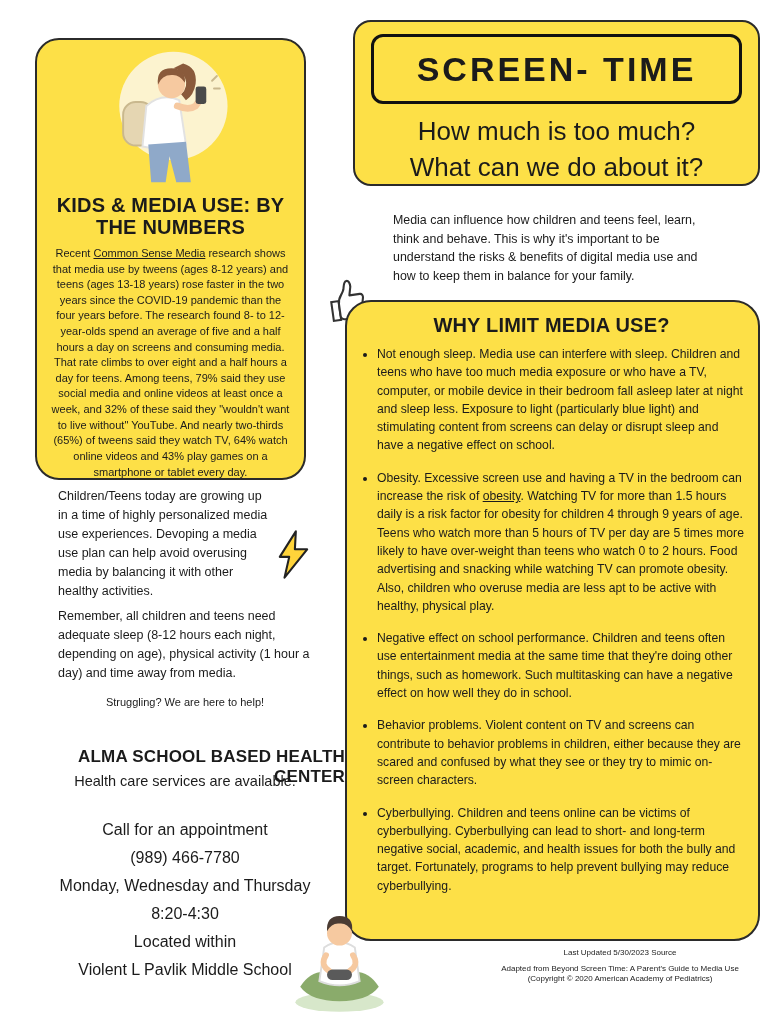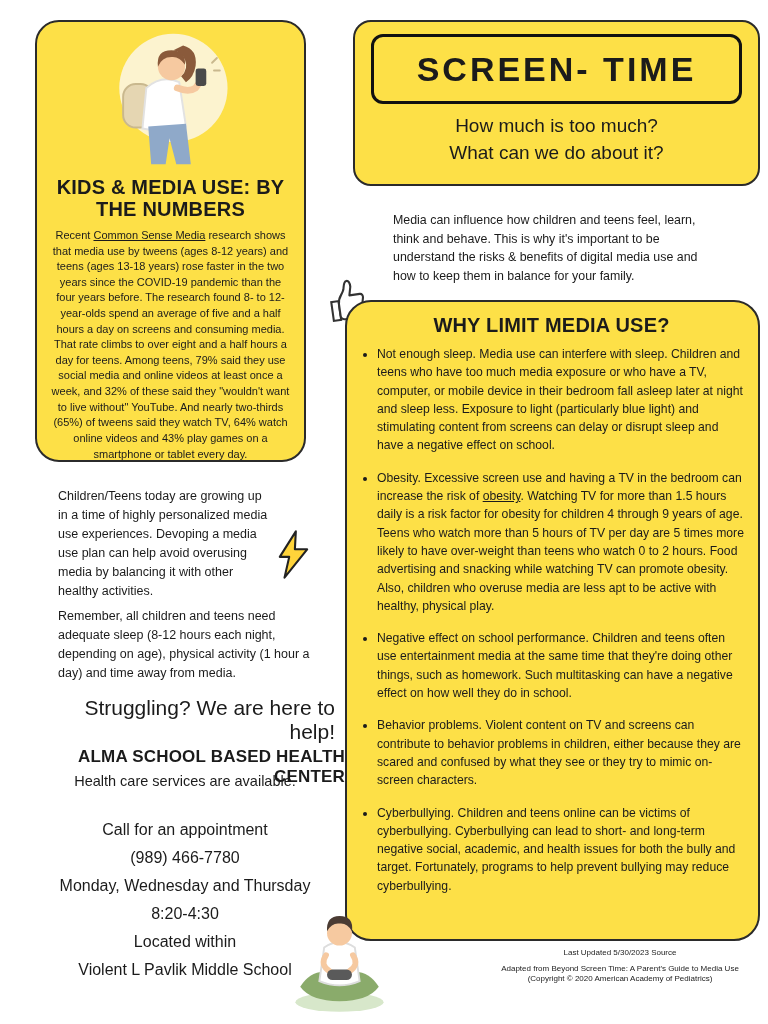--- a/index.html
+++ b/index.html
@@ -5,40 +5,40 @@
   html,body{margin:0;padding:0}
   body{
     width:768px;height:1024px;position:relative;overflow:hidden;
     background:#ffffff;color:#1b1b1b;
     font-family:"Liberation Sans",sans-serif;
   }
   .abs{position:absolute}
   .card{border:2px solid #2b2b2b;border-radius:24px;background:#fde047}
 
   
-  .stats-box{left:35px;top:20px;width:271px;height:442px;padding:6px 13px;box-sizing:border-box}
+  .stats-box{left:35px;top:38px;width:271px;height:442px;padding:6px 13px;box-sizing:border-box}
   .girl-illo{height:146px;display:flex;justify-content:center;align-items:flex-start}
   .stats-heading{font-size:20px;font-weight:800;line-height:1.1;text-align:center;margin:2px 0 8px;letter-spacing:.2px}
   .stats-body{font-size:11px;line-height:1.42;text-align:center;margin:0}
 
   .media-plan{left:58px;top:487px;width:252px;font-size:12.5px;line-height:1.52}
   .media-plan p{margin:0 0 6px}
   .bolt{float:right;width:34px;height:52px;margin:42px 0 6px 8px}
   .bolt svg{width:100%;height:100%}
 
-  .struggling{left:35px;top:696px;width:300px;font-size:21px;text-align:right}
+  .struggling{left:35px;top:696px;width:300px;font-size:11px;text-align:center}
   .hc-name{left:25px;top:747px;width:320px;font-size:17px;font-weight:800;text-align:right;letter-spacing:.2px}
   .hc-tagline{left:35px;top:773px;width:300px;font-size:14.5px;text-align:center}
   .contact{left:15px;top:816px;width:340px;font-size:16px;line-height:28px;text-align:center}
 
   
   .title-card{left:353px;top:20px;width:407px;height:166px;border-radius:18px;padding:12px 16px;box-sizing:border-box}
   .title-inner{border:3px solid #111;border-radius:12px;height:64px;display:flex;align-items:center;justify-content:center}
   .title-inner h1{margin:0;font-size:34px;font-weight:900;letter-spacing:3px}
-  .subtitle{font-size:19px;line-height:1.4;text-align:center;margin-top:9px}
+  .subtitle{font-size:26px;line-height:1.4;text-align:center;margin-top:9px}
 
   .intro{left:384px;top:202px;width:312px;font-size:12.4px;line-height:1.5;margin:9px}
   .thumb{left:326px;top:276px;width:42px;height:50px;transform:rotate(-8deg)}
   .thumb svg{width:100%;height:100%}
 
   .why-card{left:345px;top:300px;width:415px;height:641px;border-radius:26px;padding:10px 12px 8px 10px;box-sizing:border-box}
   .why-heading{font-size:20px;font-weight:800;text-align:center;margin:2px 0 8px;letter-spacing:.2px}
   .why-list{margin:0;padding:0 2px 0 20px;font-size:12.2px;line-height:1.5}
   .why-list li{margin-bottom:14px}
 

